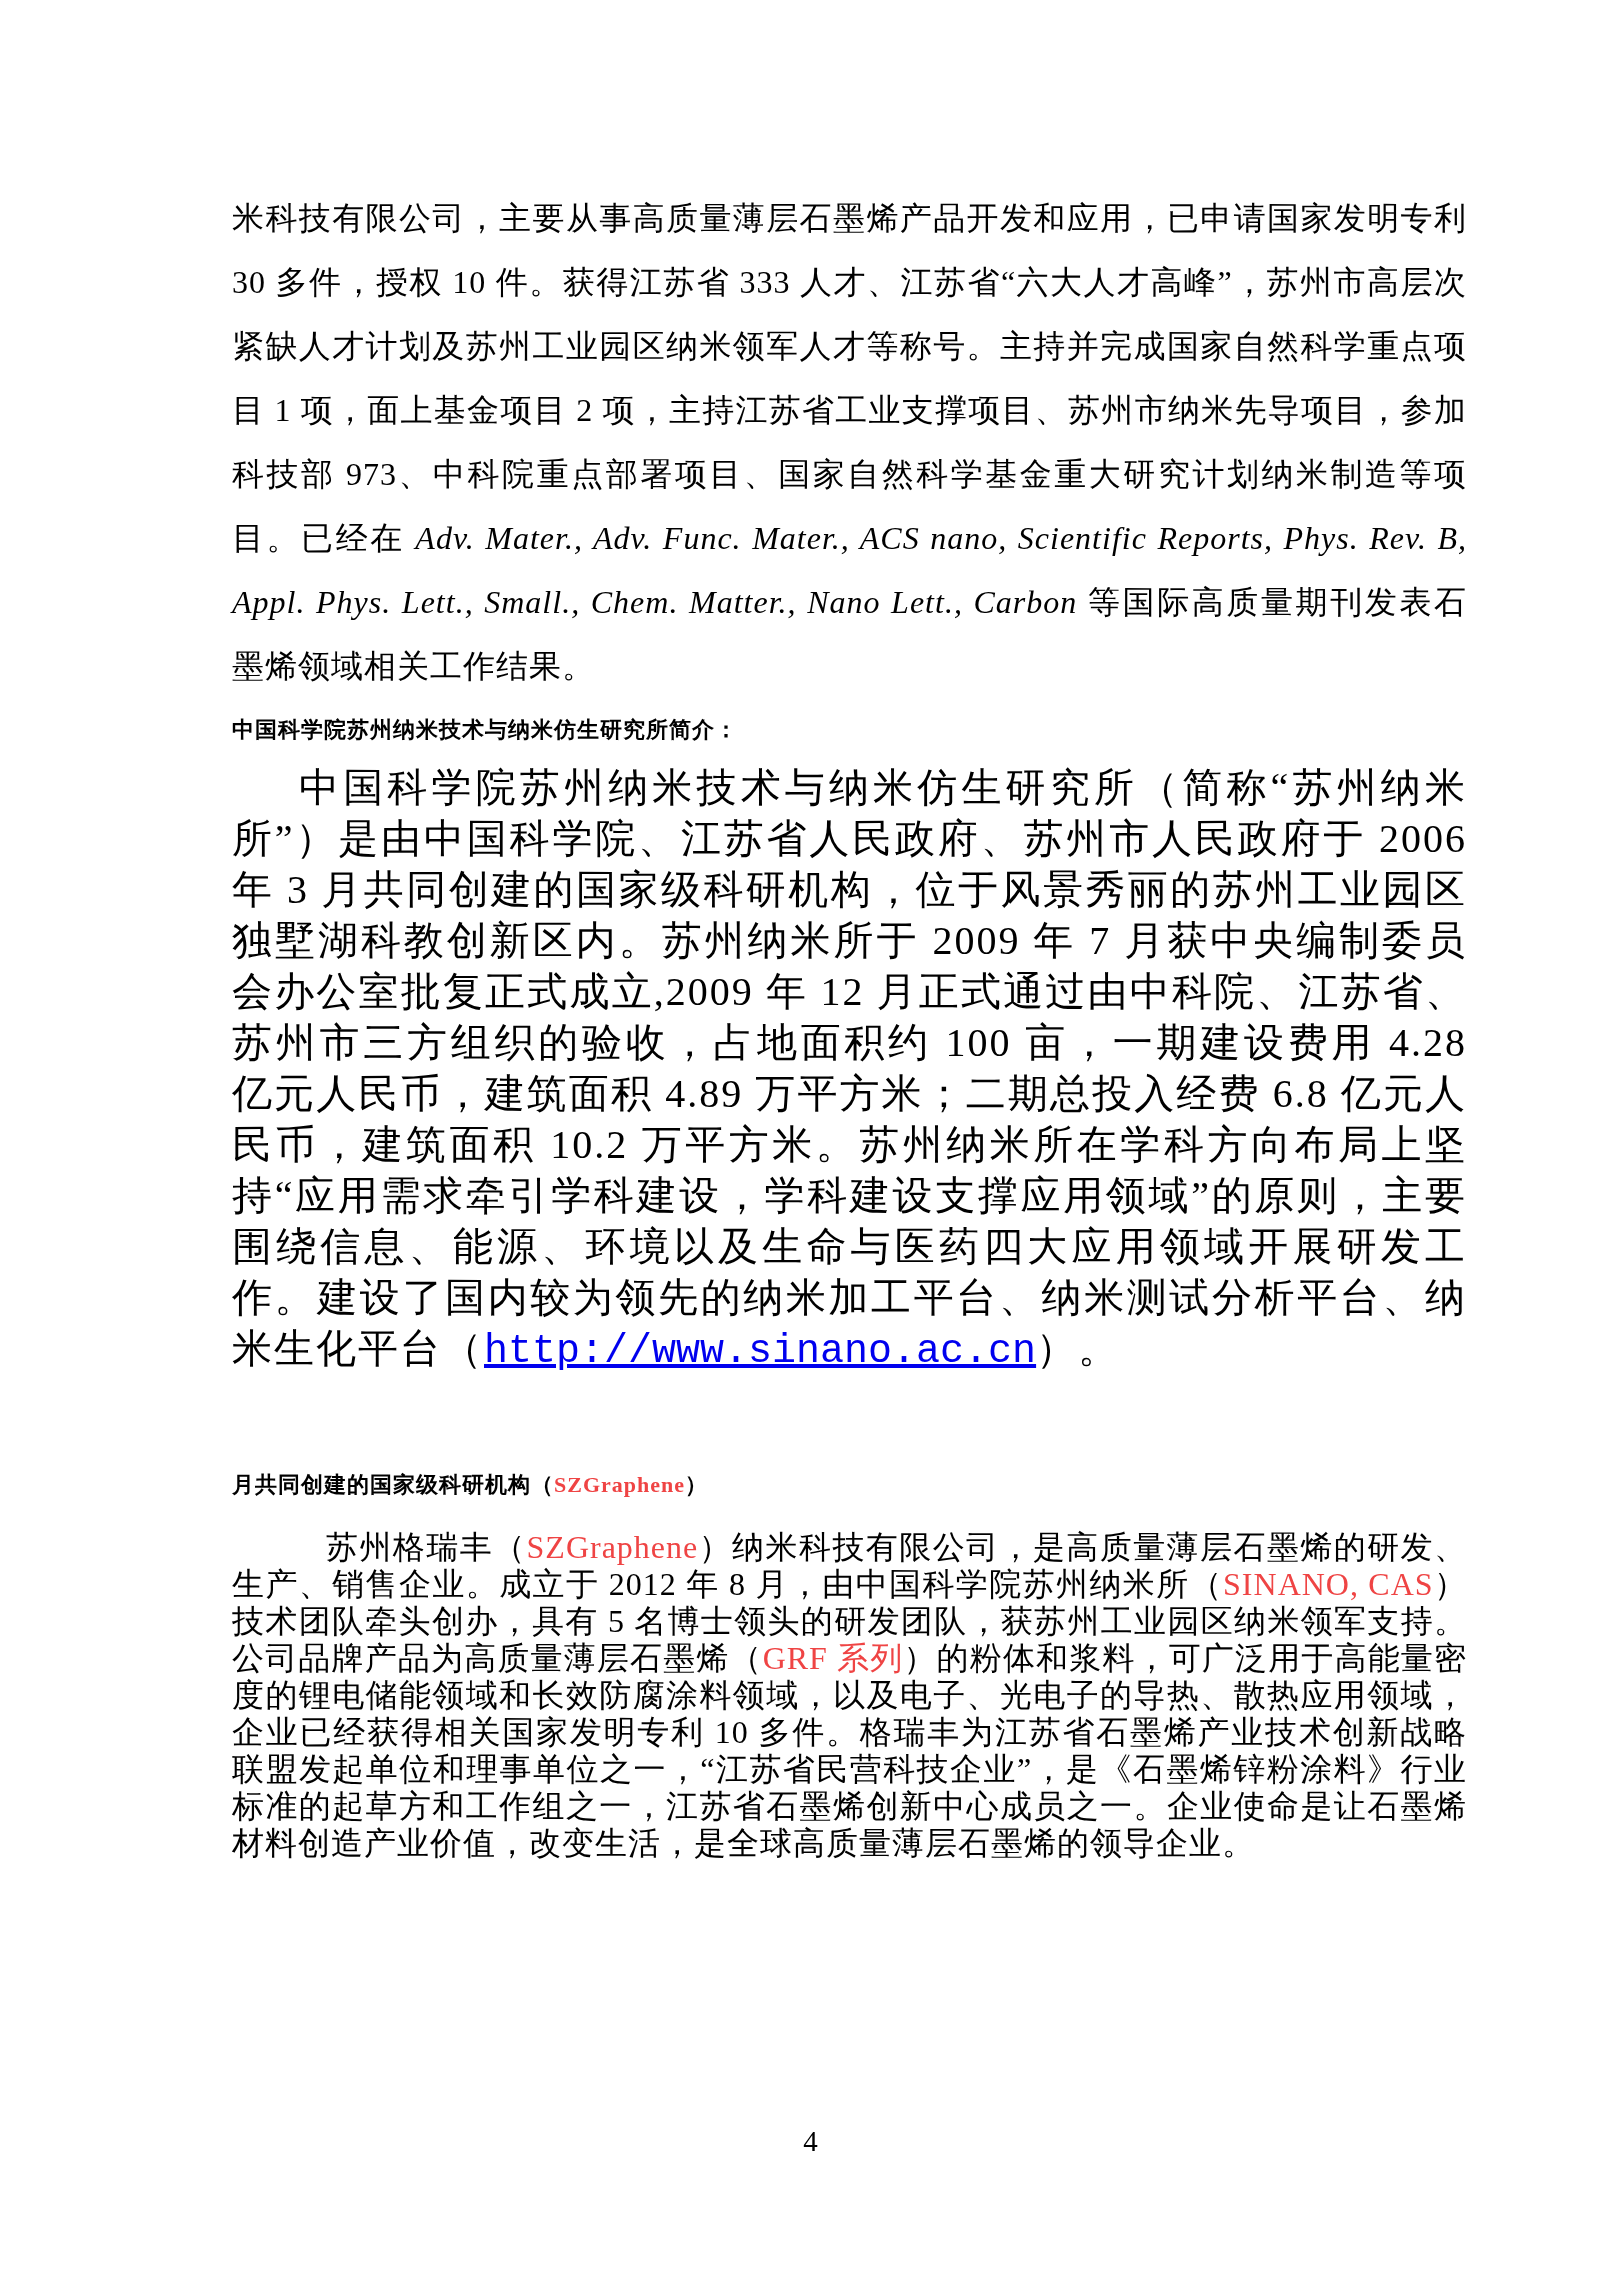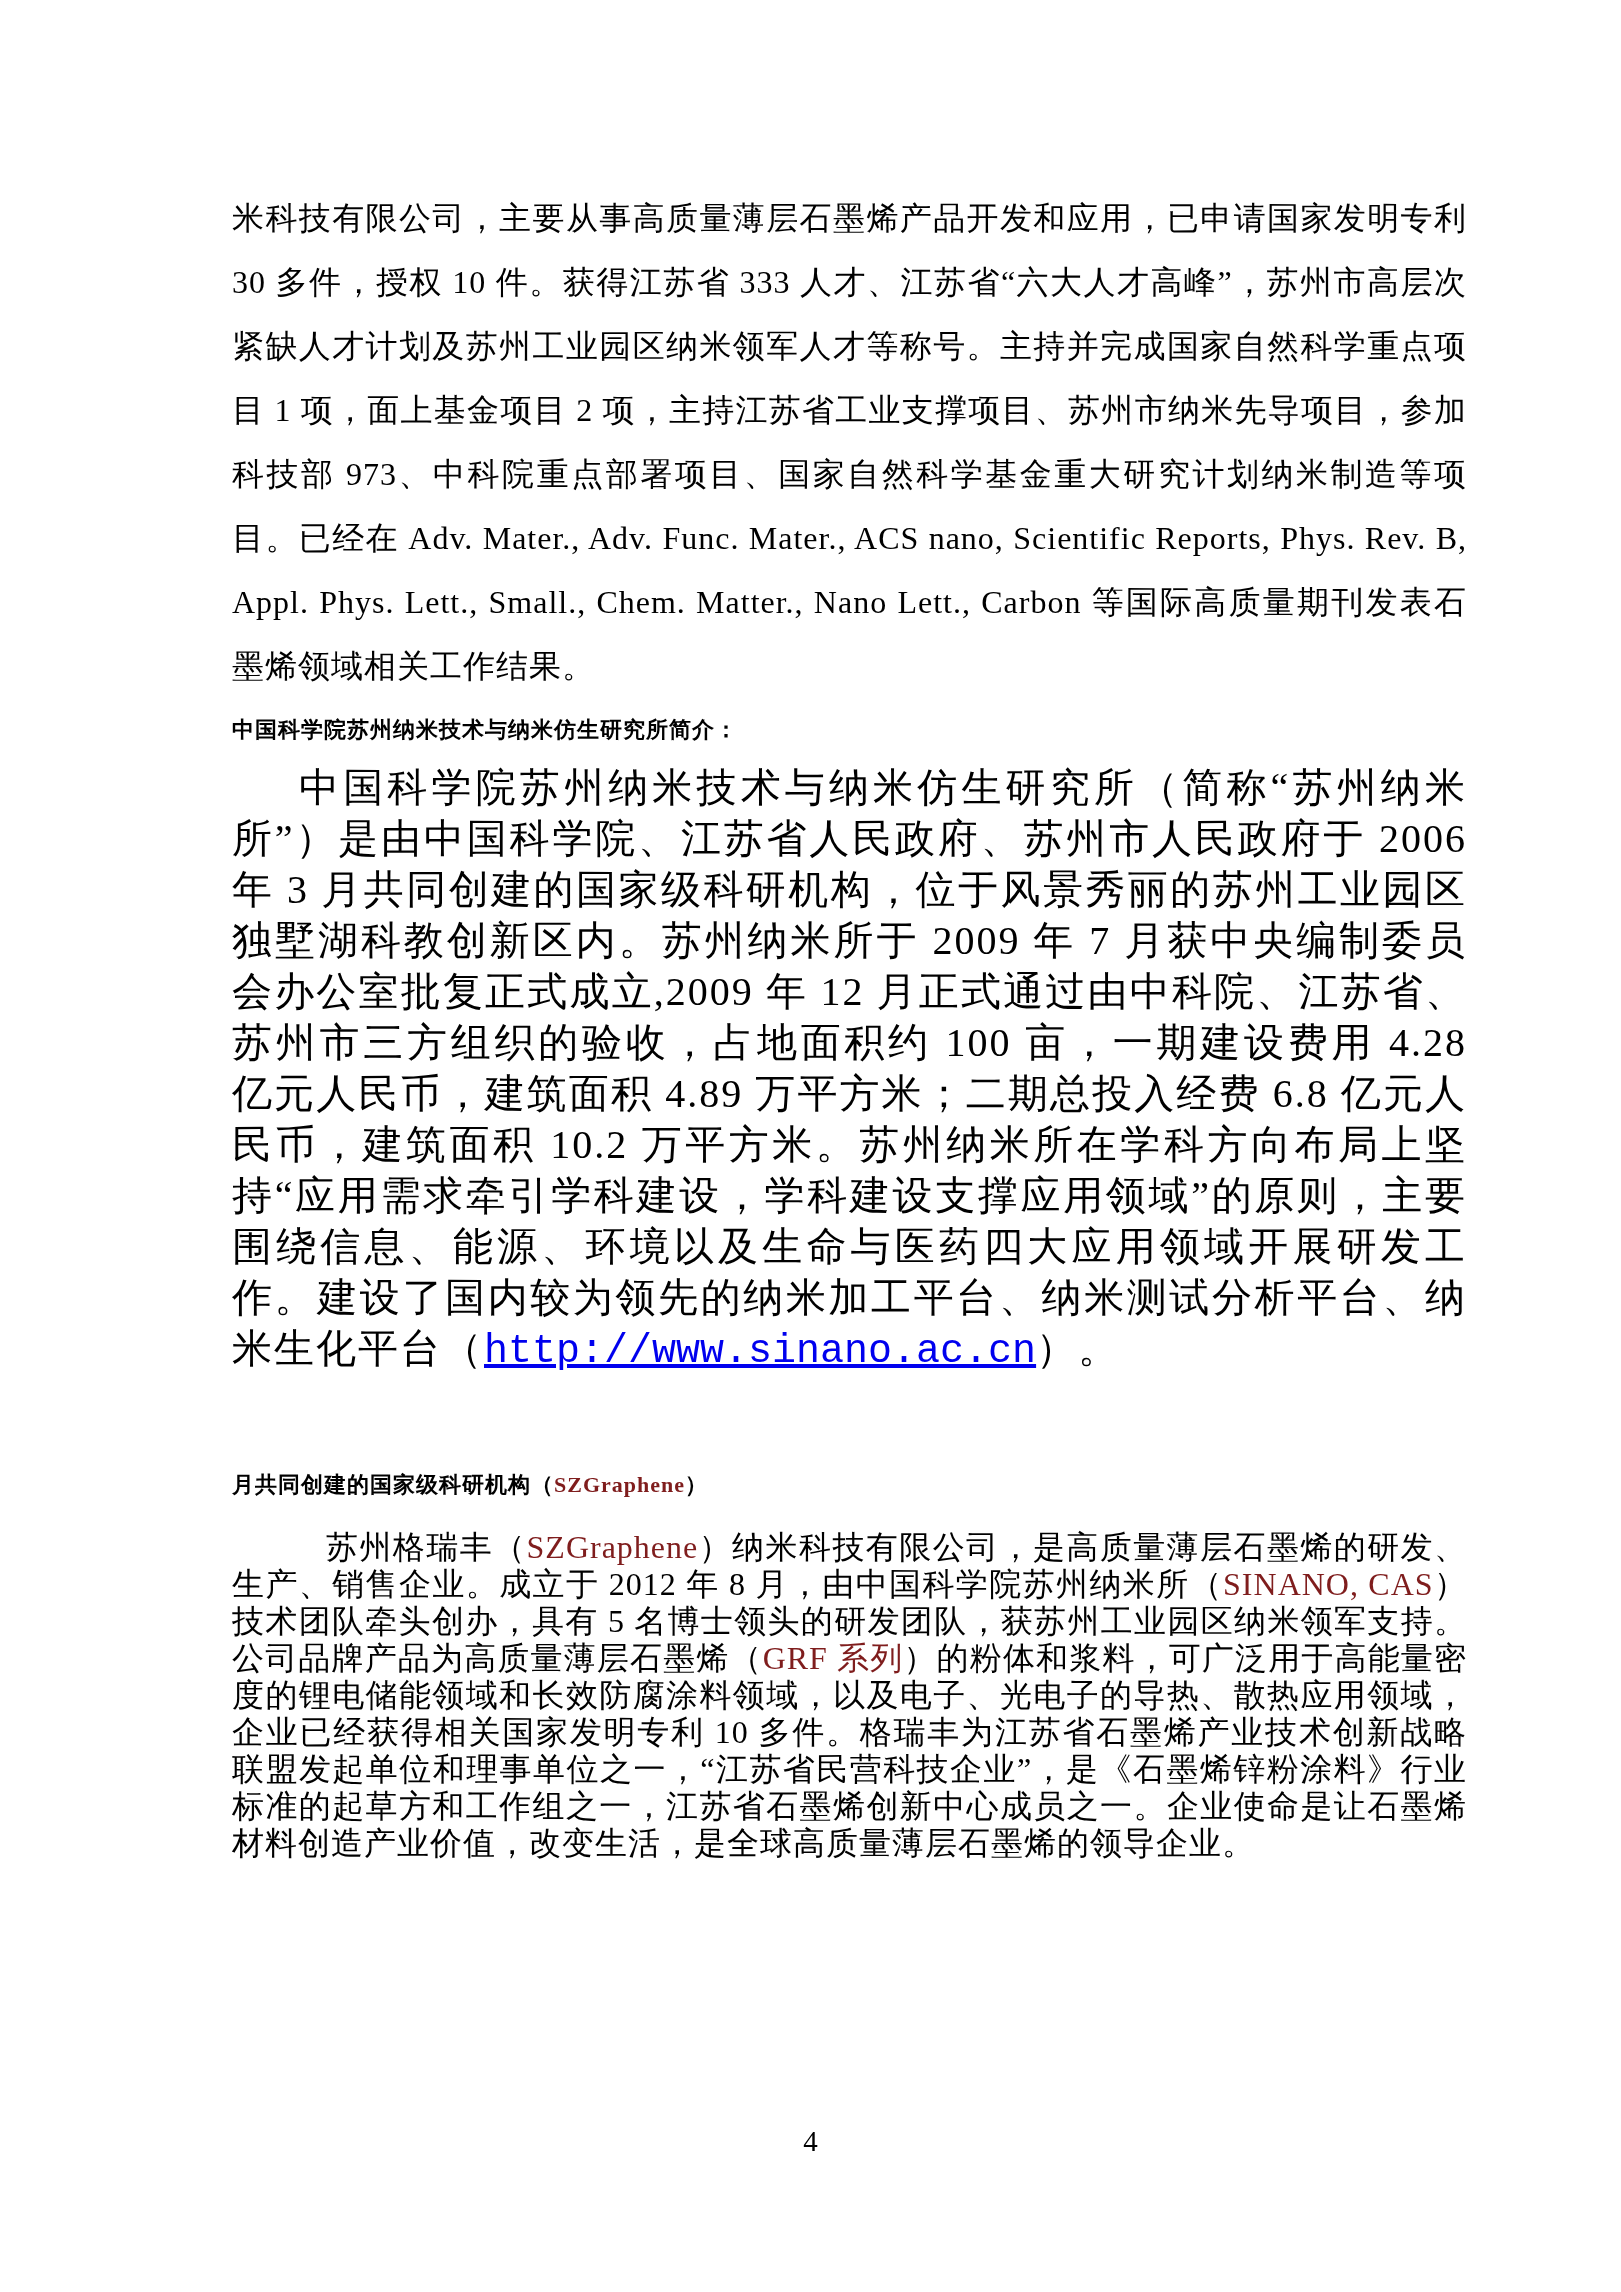--- a/index.html
+++ b/index.html
@@ -39,22 +39,22 @@
     letter-spacing:1px;
   }
   .heading-company{
     margin-top:76px;
   }
   .para-company{
     margin-top:11.8px;
     line-height:37px;
     text-indent:94px;
   }
-  .italic{}
-  .blue{color:#7f1d1d;}
+  .italic{font-style:italic;}
+  .blue{color:#ef4444;}
   .bold{font-weight:bold;}
   .url-link{
     color:#0000EE;
     text-decoration:underline;
     font-family:"Liberation Mono","DejaVu Sans Mono",monospace;
     letter-spacing:0;
   }
   .page-number{
     position:absolute;
     top:2122px;left:0;width:100%;

